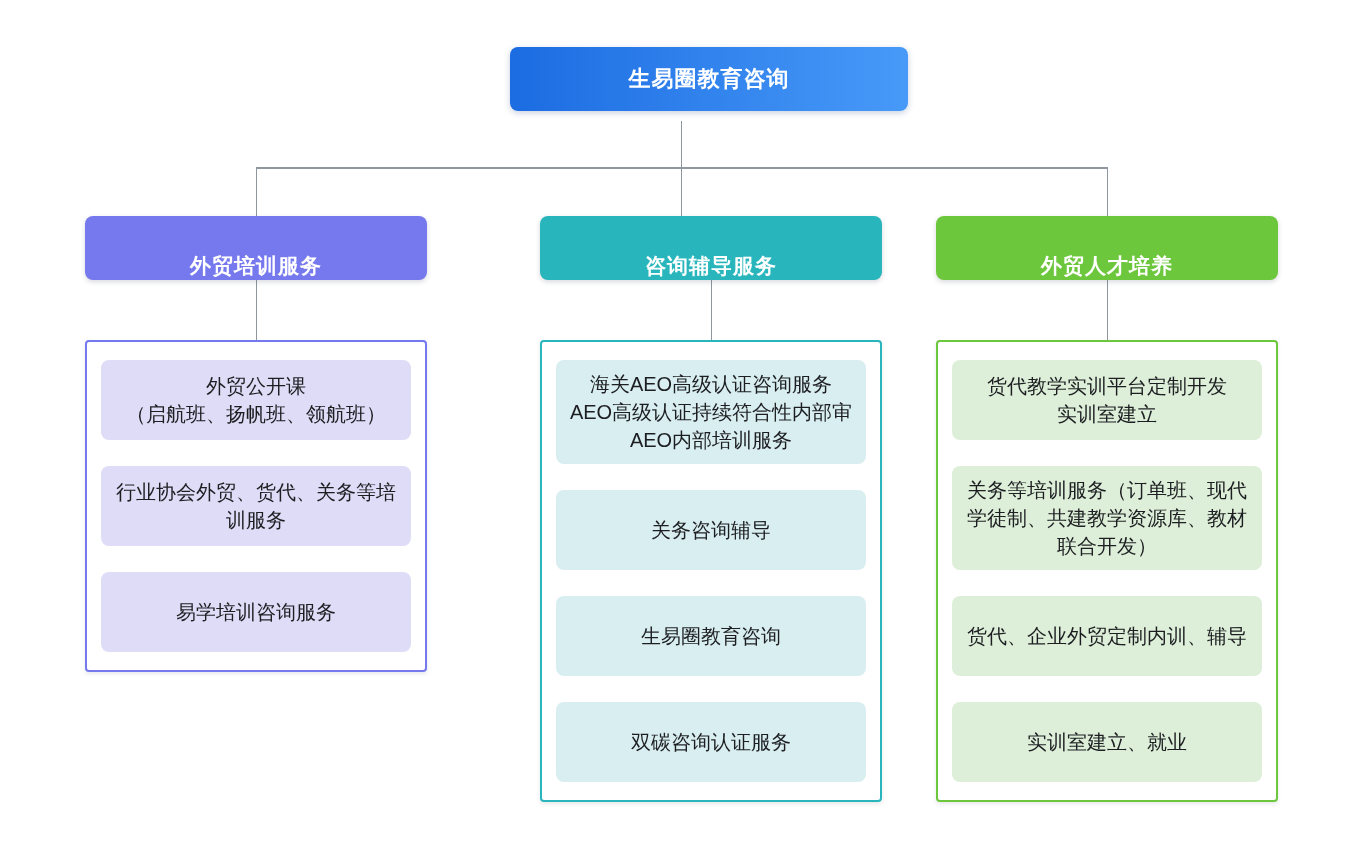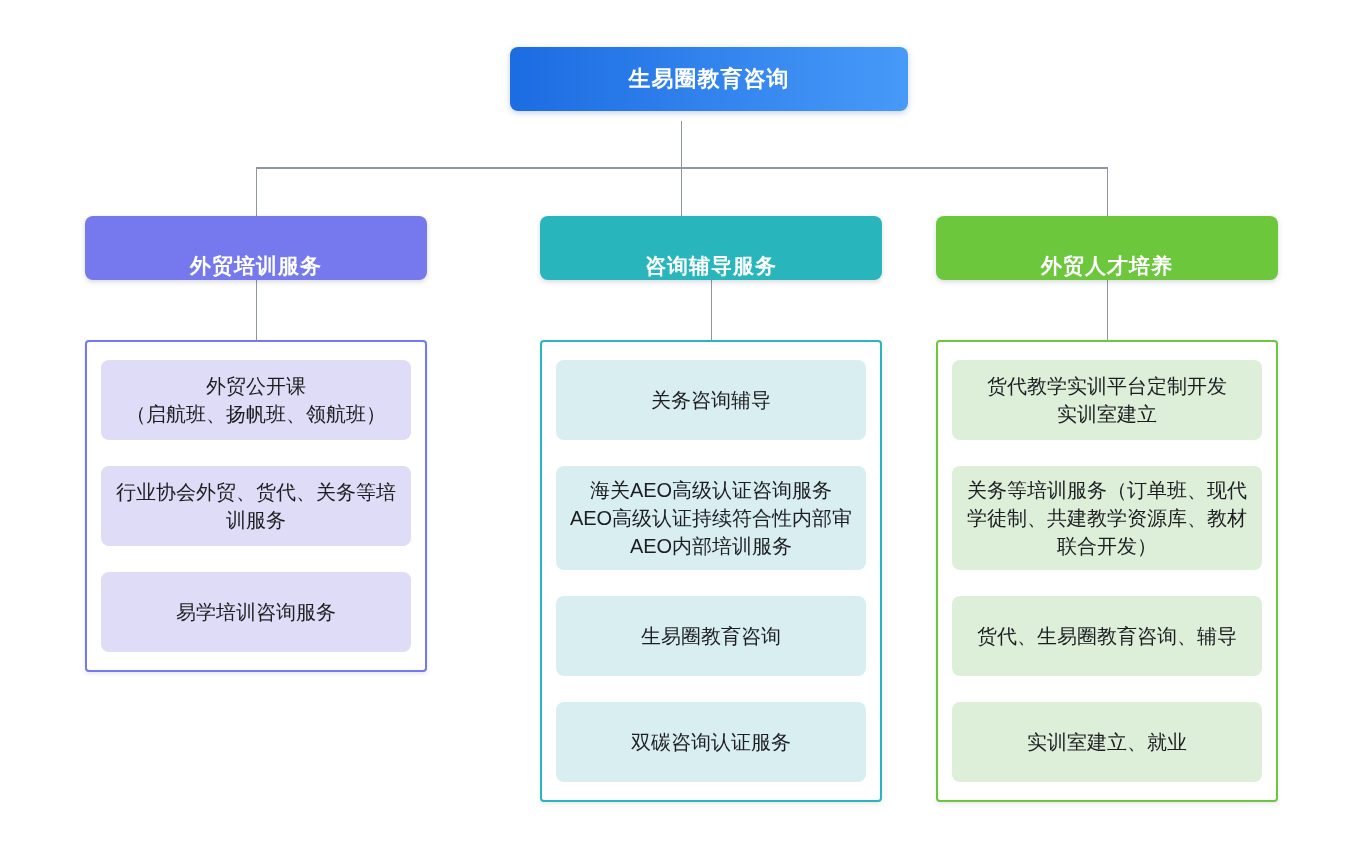--- a/index.html
+++ b/index.html
@@ -108,36 +108,36 @@
       <div class="branch-item">易学培训咨询服务</div>
     </div>
   </div>
 
   <div class="branch branch-mid" style="--c: #28b6bc; --bg: #d9eef1;">
     <div class="branch-header">
       <span>咨询辅导服务</span>
     </div>
     <div class="branch-drop"></div>
     <div class="branch-container">
-      <div class="branch-item">关务咨询辅导</div>
       <div class="branch-item">海关AEO高级认证咨询服务
 AEO高级认证持续符合性内部审
 AEO内部培训服务</div>
+      <div class="branch-item">关务咨询辅导</div>
       <div class="branch-item">生易圈教育咨询</div>
       <div class="branch-item">双碳咨询认证服务</div>
     </div>
   </div>
 
   <div class="branch branch-right" style="--c: #6dc73d; --bg: #ddefd9;">
     <div class="branch-header">
       <span>外贸人才培养</span>
     </div>
     <div class="branch-drop"></div>
     <div class="branch-container">
       <div class="branch-item">货代教学实训平台定制开发
 实训室建立</div>
       <div class="branch-item">关务等培训服务（订单班、现代学徒制、共建教学资源库、教材联合开发）</div>
-      <div class="branch-item">货代、生易圈教育咨询、辅导</div>
+      <div class="branch-item">货代、企业外贸定制内训、辅导</div>
       <div class="branch-item">实训室建立、就业</div>
     </div>
   </div>
 
 </div>
 
 </body></html>

